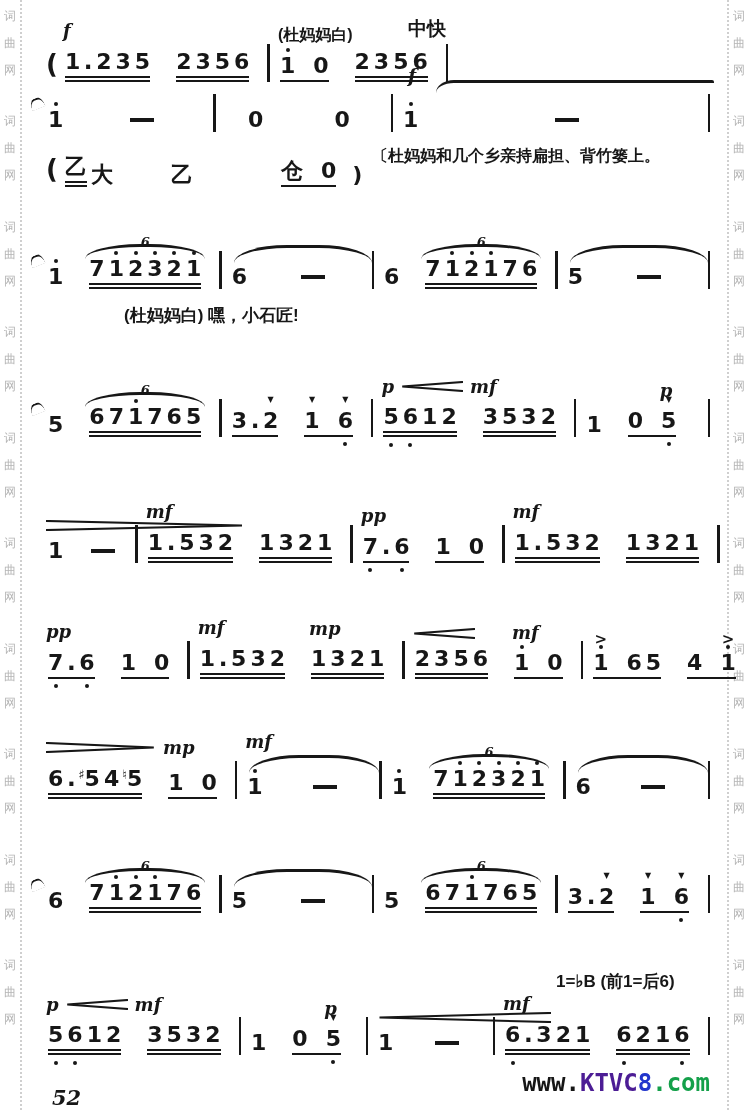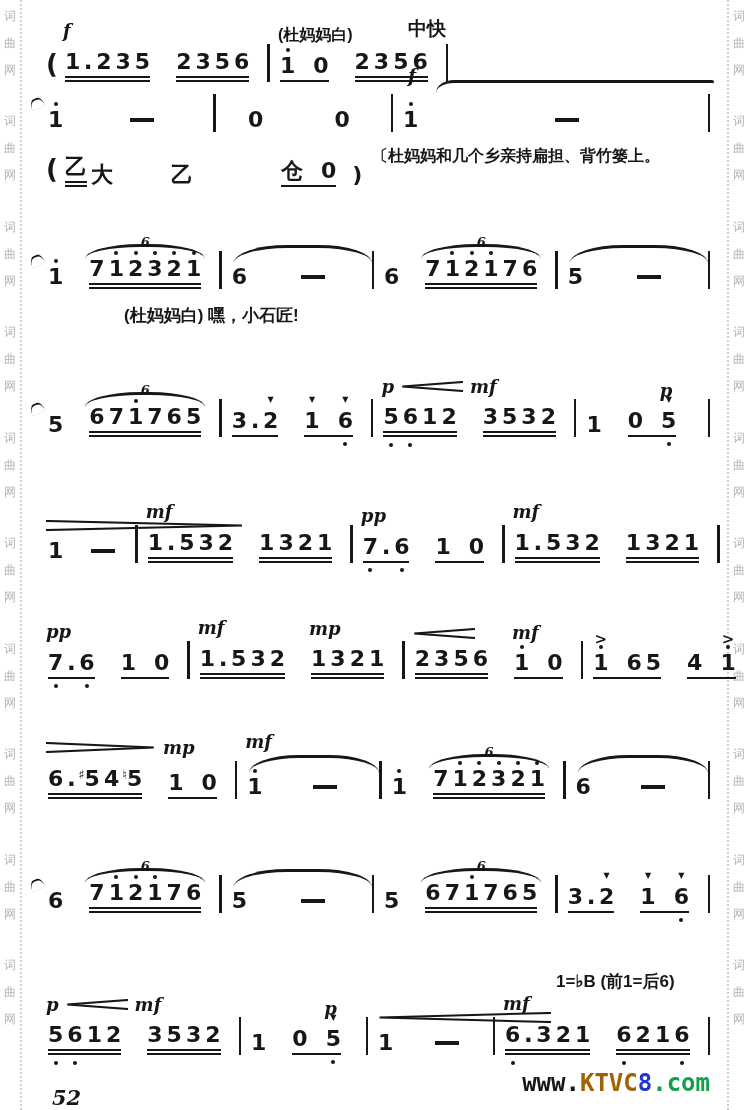--- a/index.html
+++ b/index.html
@@ -990,14 +990,14 @@
               </div>
             </div>
           </div>
         </div>
         <div class="bar"></div>
         <div class="float f-key">1=♭B (前1=后6)</div>
       </div>
     </div>
 
   <div class="footer-page">52</div>
-  <div class="footer-url" id="url"><span class="url-seg" style="color: rgb(22, 22, 22);">www.</span><span class="url-seg" style="color: #a16207;">KTVC</span><span class="url-seg" style="color: rgb(34, 54, 204);">8</span><span class="url-seg" style="color: rgb(20, 160, 74);">.com</span></div>
+  <div class="footer-url" id="url"><span class="url-seg" style="color: rgb(22, 22, 22);">www.</span><span class="url-seg" style="color: #4c1d95;">KTVC</span><span class="url-seg" style="color: rgb(34, 54, 204);">8</span><span class="url-seg" style="color: rgb(20, 160, 74);">.com</span></div>
 </div>
 
 </body></html>

